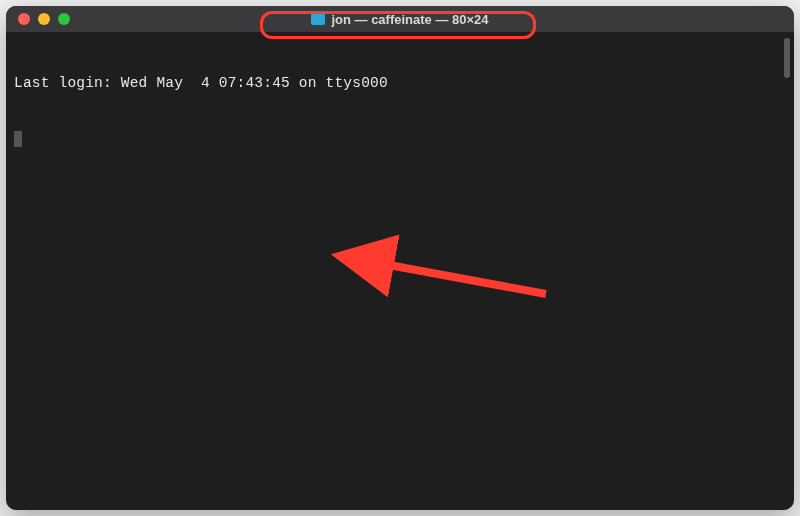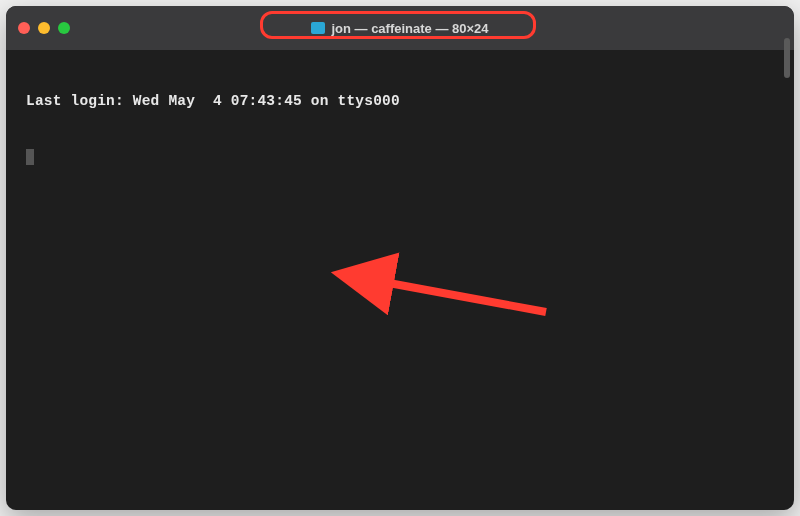--- a/index.html
+++ b/index.html
@@ -16,21 +16,21 @@
     .terminal-window {
       width: 788px;
       height: 504px;
       background: #1e1e1e;
       border-radius: 10px;
       overflow: hidden;
       box-shadow: 0 10px 30px rgba(0,0,0,0.3);
       position: relative;
     }
     .title-bar {
-      height: 44px;
+      height: 26px;
       background: #3a3a3c;
       display: flex;
       align-items: center;
       position: relative;
     }
     .traffic-lights {
       display: flex;
       gap: 8px;
       padding-left: 12px;
     }
@@ -64,28 +64,27 @@
       font-size: 13px;
     }
     .title-highlight-box {
       position: absolute;
       border: 3px solid #ff3b30;
       border-radius: 12px;
       pointer-events: none;
       z-index: 10;
     }
     .terminal-body {
-      padding: 6px 20px;
+      padding: 6px 8px;
       color: #e8e8e8;
       font-size: 14.5px;
       line-height: 1.25;
       white-space: pre;
       letter-spacing: 0.2px;
       font-family: "SF Mono", Menlo, Monaco, "Courier New", monospace;
-      font-weight: bold;
     }
     .term-line { white-space: pre; }
     .cursor-block {
       display: inline-block;
       width: 8px;
       height: 16px;
       background: #555;
       vertical-align: bottom;
     }
     .scrollbar {

